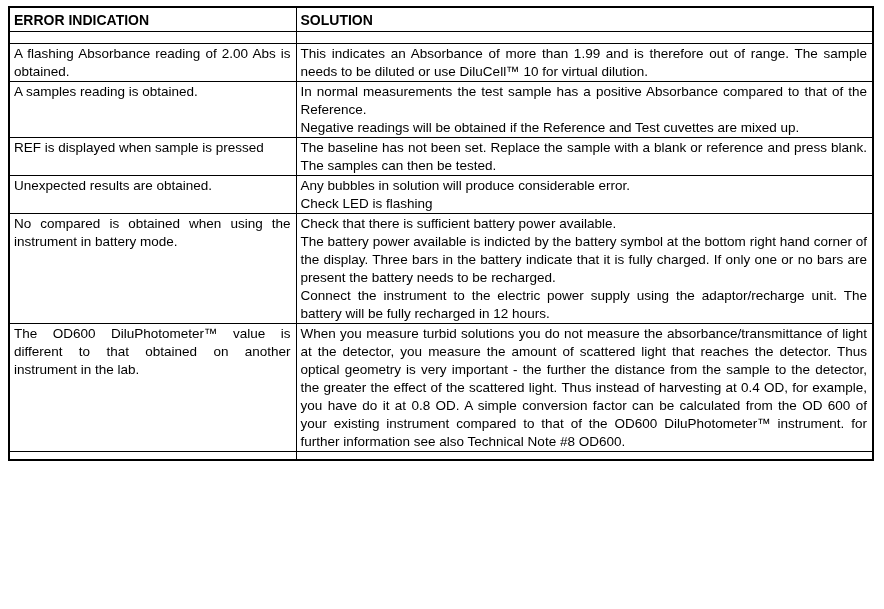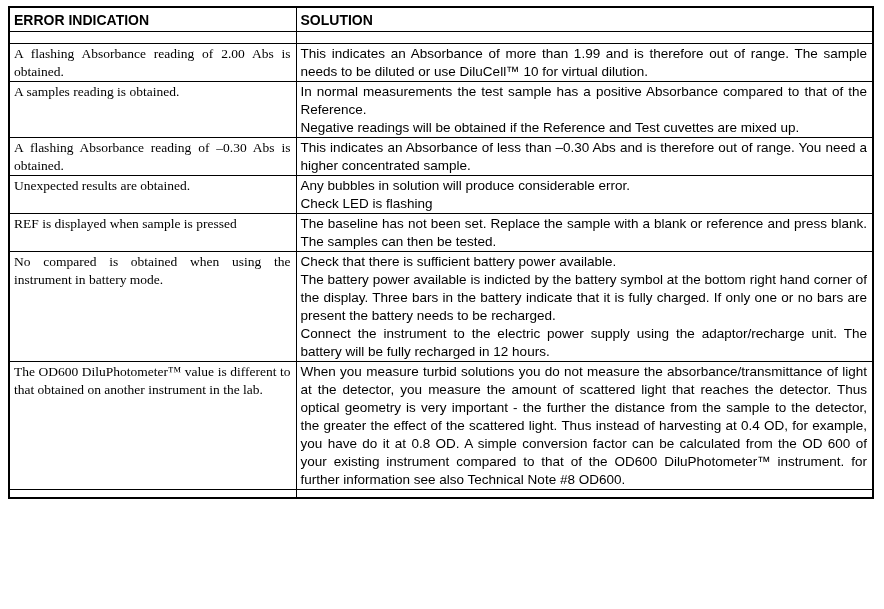--- a/index.html
+++ b/index.html
@@ -33,21 +33,20 @@
   th {
     text-align: left;
     font-size: 14px;
     font-weight: bold;
     height: 20px;
     padding-top: 3px;
   }
   td.err {
     text-align: justify;
     white-space: pre-line;
-    font-family: Liberation Serif, serif;
   }
   td.sol {
     text-align: justify;
     white-space: pre-line;
   }
   tr.spacer-top td { height: 11px; padding: 0; }
   tr.spacer-bottom td { height: 7px; padding: 0; }
 </style>
 </head>
 <body>
@@ -73,34 +72,30 @@
       <td class="err">A flashing Absorbance reading of 2.00 Abs is obtained.</td>
       <td class="sol">This indicates an Absorbance of more than 1.99 and is therefore out of range. The sample needs to be diluted or use DiluCell™ 10 for virtual dilution.</td>
     </tr>
 
     <tr>
       <td class="err">A samples reading is obtained.</td>
       <td class="sol">In normal measurements the test sample has a positive Absorbance compared to that of the Reference.
 Negative readings will be obtained if the Reference and Test cuvettes are mixed up.</td>
     </tr>
 
+
     <tr>
-      <td class="err">A flashing Absorbance reading of –0.30 Abs is obtained.</td>
-      <td class="sol">This indicates an Absorbance of less than –0.30 Abs and is therefore out of range. You need a higher concentrated sample.</td>
+      <td class="err">REF is displayed when sample is pressed</td>
+      <td class="sol">The baseline has not been set. Replace the sample with a blank or reference and press blank. The samples can then be tested.</td>
     </tr>
 
     <tr>
       <td class="err">Unexpected results are obtained.</td>
       <td class="sol">Any bubbles in solution will produce considerable error.
 Check LED is flashing</td>
-    </tr>
-
-    <tr>
-      <td class="err">REF is displayed when sample is pressed</td>
-      <td class="sol">The baseline has not been set. Replace the sample with a blank or reference and press blank. The samples can then be tested.</td>
     </tr>
 
     <tr>
       <td class="err">No compared is obtained when using the instrument in battery mode.</td>
       <td class="sol">Check that there is sufficient battery power available.
 The battery power available is indicted by the battery symbol at the bottom right hand corner of the display. Three bars in the battery indicate that it is fully charged. If only one or no bars are present the battery needs to be recharged.
 Connect the instrument to the electric power supply using the adaptor/recharge unit. The battery will be fully recharged in 12 hours.</td>
     </tr>
 
     <tr>

